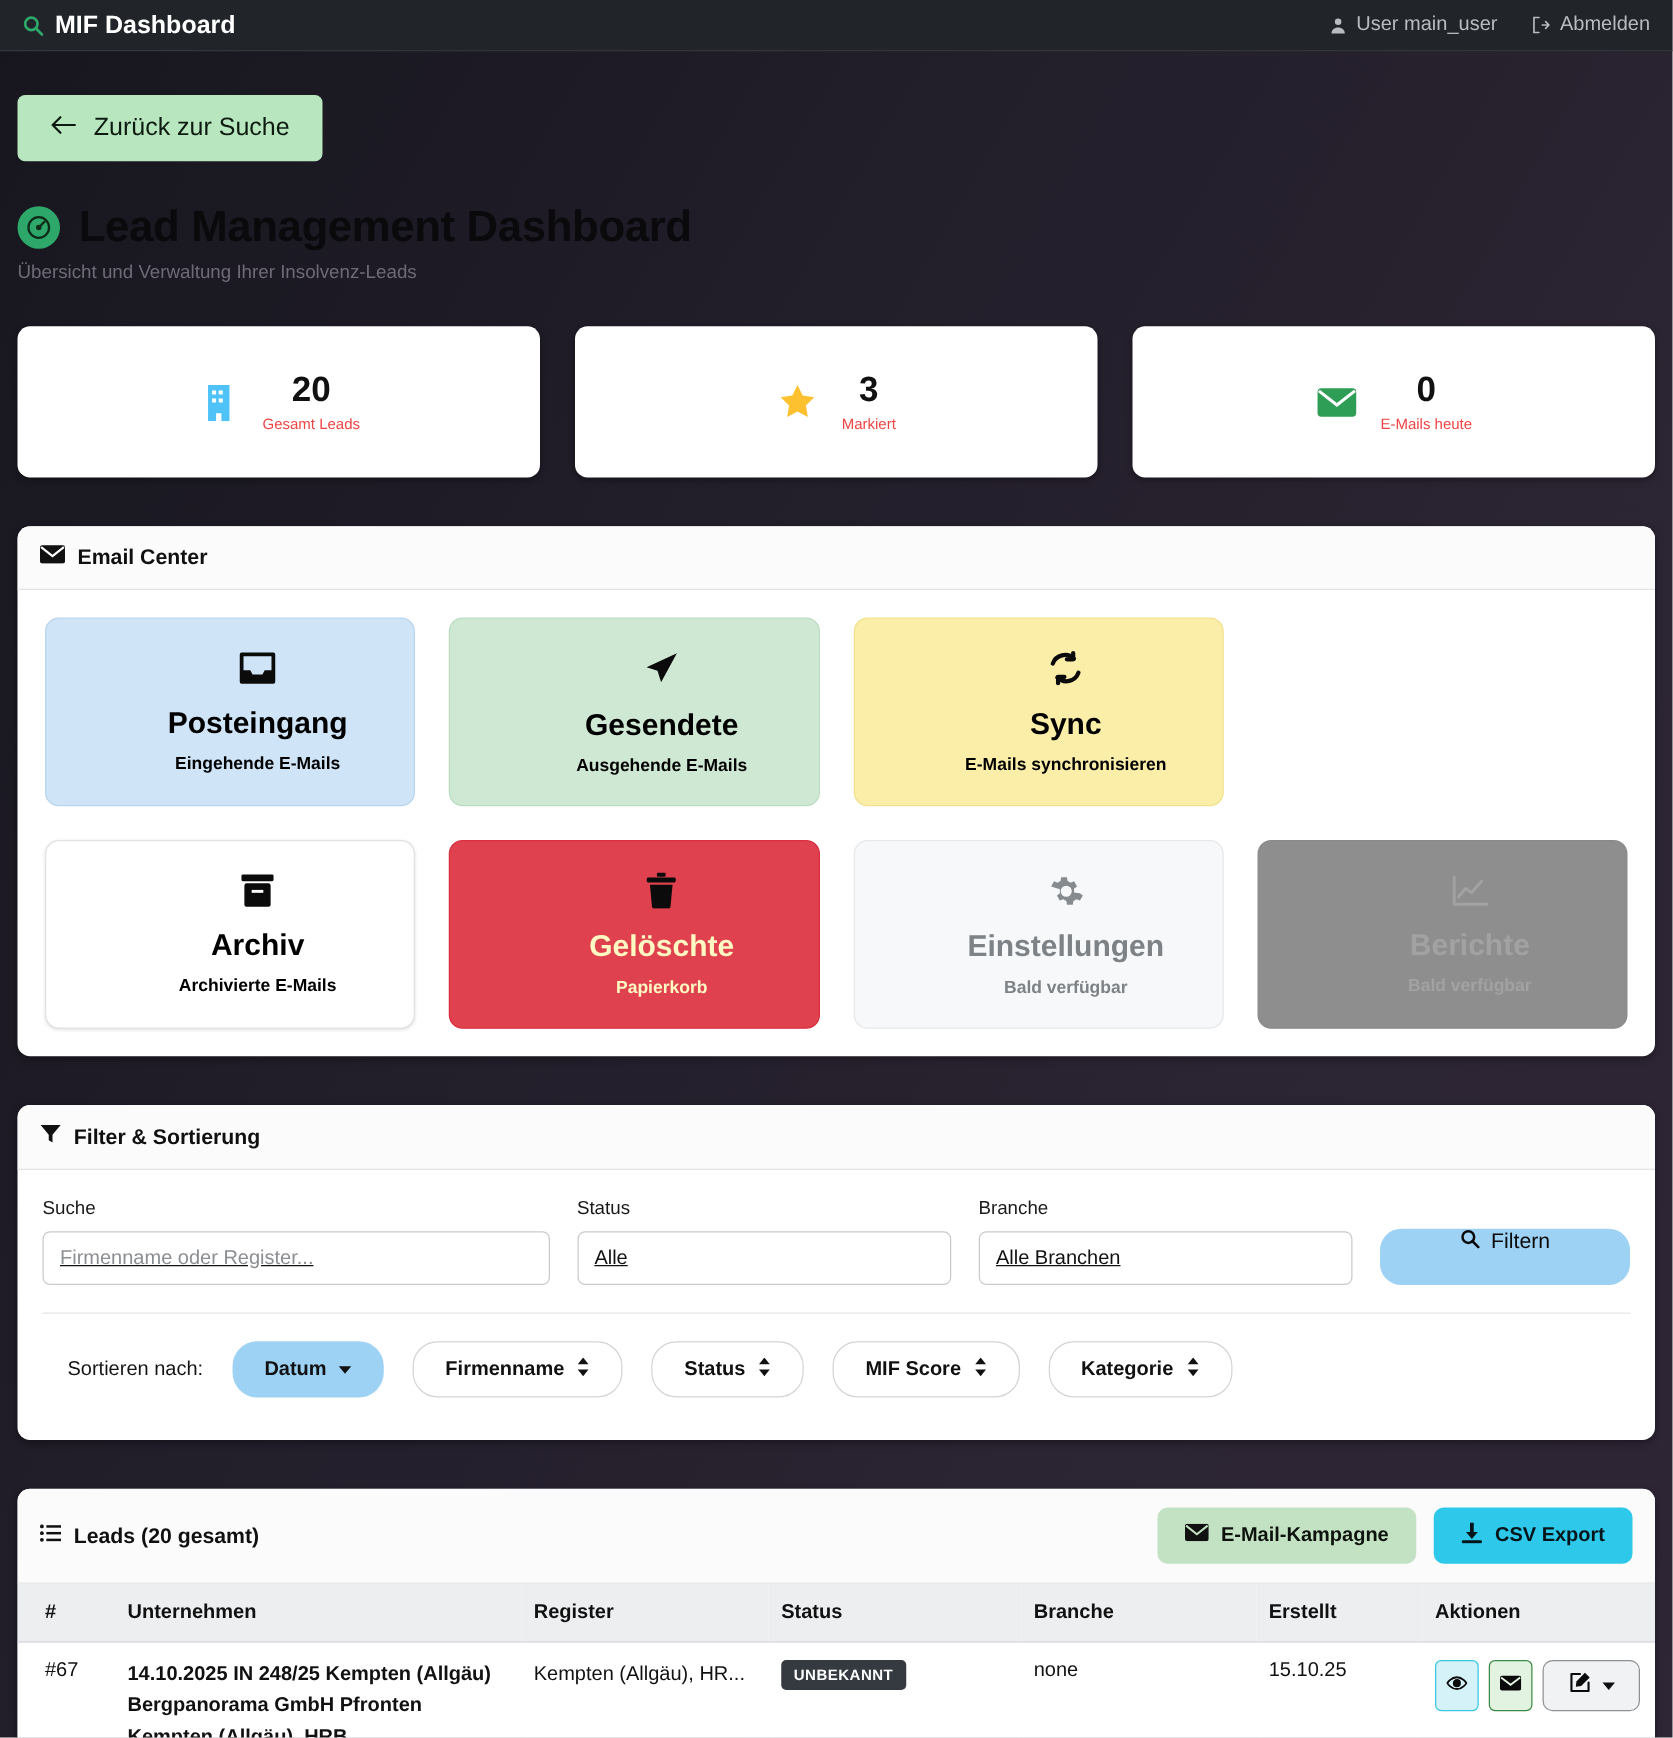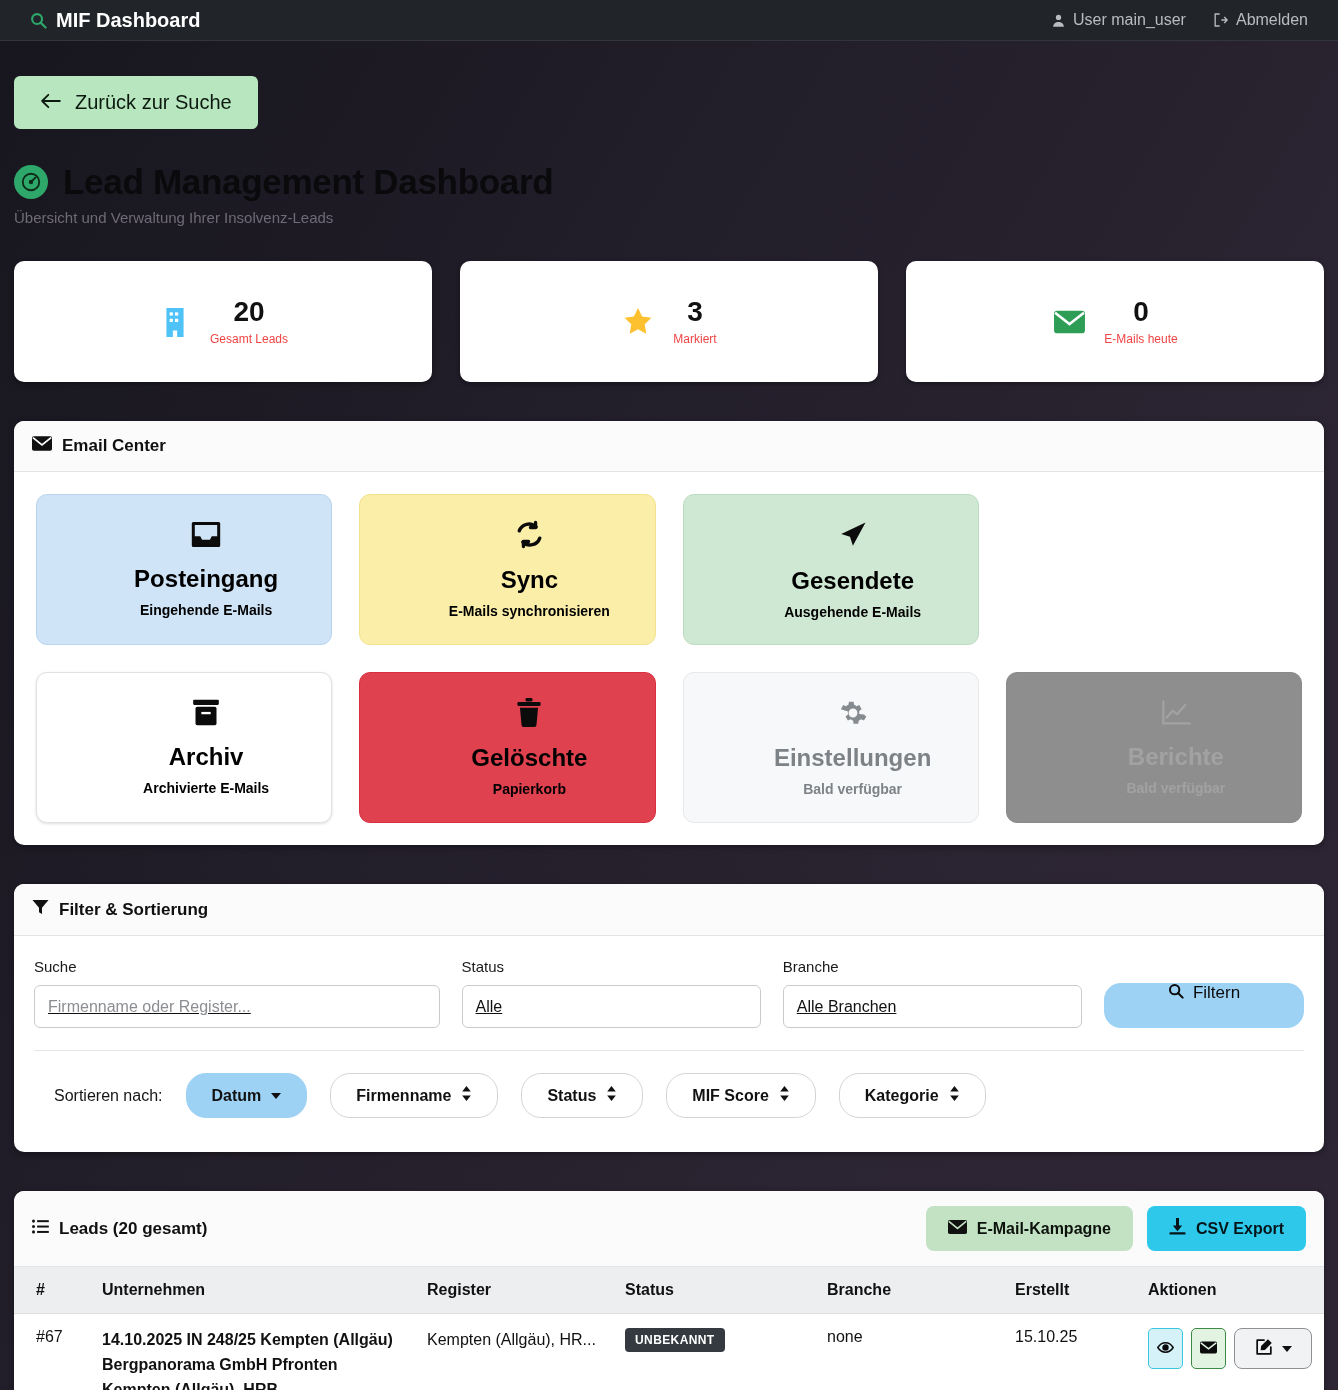--- a/index.html
+++ b/index.html
@@ -11,21 +11,21 @@
   body {
     background: linear-gradient(120deg, #17161e 0%, #211d29 35%, #2b2432 70%, #2e2535 100%);
     color: #fff;
   }
 
   
   .navbar {
     height: 41px;
     background: #212529;
     display: flex; align-items: center;
-    padding: 0 30px;
+    padding: 0 18px;
     border-bottom: 1px solid #32363a;
   }
   .brand { display: flex; align-items: center; gap: 9px; font-size: 20px; font-weight: bold; color: #fff; }
   .brand-icon { color: #2ea86a; font-size: 18px; display: inline-flex; }
   .nav-right { margin-left: auto; display: flex; align-items: center; gap: 26px; }
   .nav-link { display: flex; align-items: center; gap: 7px; color: #b9bcbf; font-size: 16px; text-align: center; }
   .nav-ico { display: inline-flex; align-items: center; }
 
   
   .page { padding: 0 14px; }
@@ -80,21 +80,21 @@
     gap: 3px; cursor: pointer; padding-left: 44px;
   }
   .tile-ico { font-size: 30px; line-height: 1; margin-bottom: 14px; display: flex; }
   .tile-title { font-size: 24px; font-weight: bold; }
   .tile-sub { font-size: 14px; font-weight: bold; margin-top: 6px; }
 
   .t-inbox   { background: #cfe4f7; border: 1px solid #b9d4ef; color: #000; }
   .t-sent    { background: #cfe8d3; border: 1px solid #bcdcc2; color: #000; }
   .t-sync    { background: #faeea8; border: 1px solid #f2e28e; color: #000; }
   .t-archive { background: #fff;    border: 1px solid #dfe1e4; color: #000; box-shadow: 0 1px 3px rgba(0,0,0,.12); }
-  .t-deleted { background: #e0414f; border: 1px solid #d8303f; color: #000000; }
+  .t-deleted { background: #e0414f; border: 1px solid #d8303f; color: #fef9c3; }
   .t-settings{ background: #f7f8f9; border: 1px solid #e6e8ea; color: #7d8287; }
   .t-reports { background: #8e8e8e; border: 1px solid #8a8a8a; color: #a2a2a2; }
 
   
   .filter-body { padding: 22px 20px 10px 20px; }
   .filter-row { display: flex; gap: 22px; align-items: flex-end; }
   .fld { display: flex; flex-direction: column; }
   .fld-label { font-size: 15px; color: #191919; margin-bottom: 10px; }
   .fld input, .fld .sel {
     height: 43px; border: 1px solid #c8cbce; border-radius: 6px;
@@ -281,39 +281,39 @@
         <span class="tile-ico">
           <svg width="30" height="27" viewBox="0 0 26 23" fill="#0b0b0b">
             <path d="M2 2h22v19H2z" fill="none" stroke="#0b0b0b" stroke-width="2.6" stroke-linejoin="round"></path>
             <path d="M2 13h6l1.6 3h6.8L18 13h6v8H2z"></path>
           </svg>
         </span>
         <span class="tile-title">Posteingang</span>
         <span class="tile-sub">Eingehende E-Mails</span>
       </div>
 
+      <div class="tile t-sent">
+        <span class="tile-ico">
+          <svg width="30" height="30" viewBox="0 0 24 24" fill="#0b0b0b">
+              <path d="M22 2L2.6 11.1l7 2.2 2.3 7.3z"></path>
+            </svg>
+        </span>
+        <span class="tile-title">Gesendete</span>
+        <span class="tile-sub">Ausgehende E-Mails</span>
+      </div>
+
       <div class="tile t-sync">
         <span class="tile-ico">
           <svg width="29" height="29" viewBox="0 0 24 24" fill="none" stroke="#0b0b0b" stroke-width="2.8">
             <path d="M3.5 9a8.5 8.5 0 0114-3.2M20.5 15a8.5 8.5 0 01-14 3.2" stroke-linecap="round"></path>
             <path d="M17 2v4.2h-4.2M7 22v-4.2h4.2" stroke-linecap="round" stroke-linejoin="round"></path>
           </svg>
         </span>
         <span class="tile-title">Sync</span>
         <span class="tile-sub">E-Mails synchronisieren</span>
-      </div>
-
-      <div class="tile t-sent">
-        <span class="tile-ico">
-          <svg width="30" height="30" viewBox="0 0 24 24" fill="#0b0b0b">
-              <path d="M22 2L2.6 11.1l7 2.2 2.3 7.3z"></path>
-            </svg>
-        </span>
-        <span class="tile-title">Gesendete</span>
-        <span class="tile-sub">Ausgehende E-Mails</span>
       </div>
 
       <div></div>
 
       <div class="tile t-archive">
         <span class="tile-ico">
           <svg width="28" height="27" viewBox="0 0 24 23" fill="#0b0b0b">
             <rect x="1" y="0.5" width="22" height="4.5" rx="1"></rect>
             <rect x="3" y="6.5" width="18" height="16" rx="1.5"></rect>
             <rect x="8" y="11" width="8" height="2" fill="#fff"></rect>

